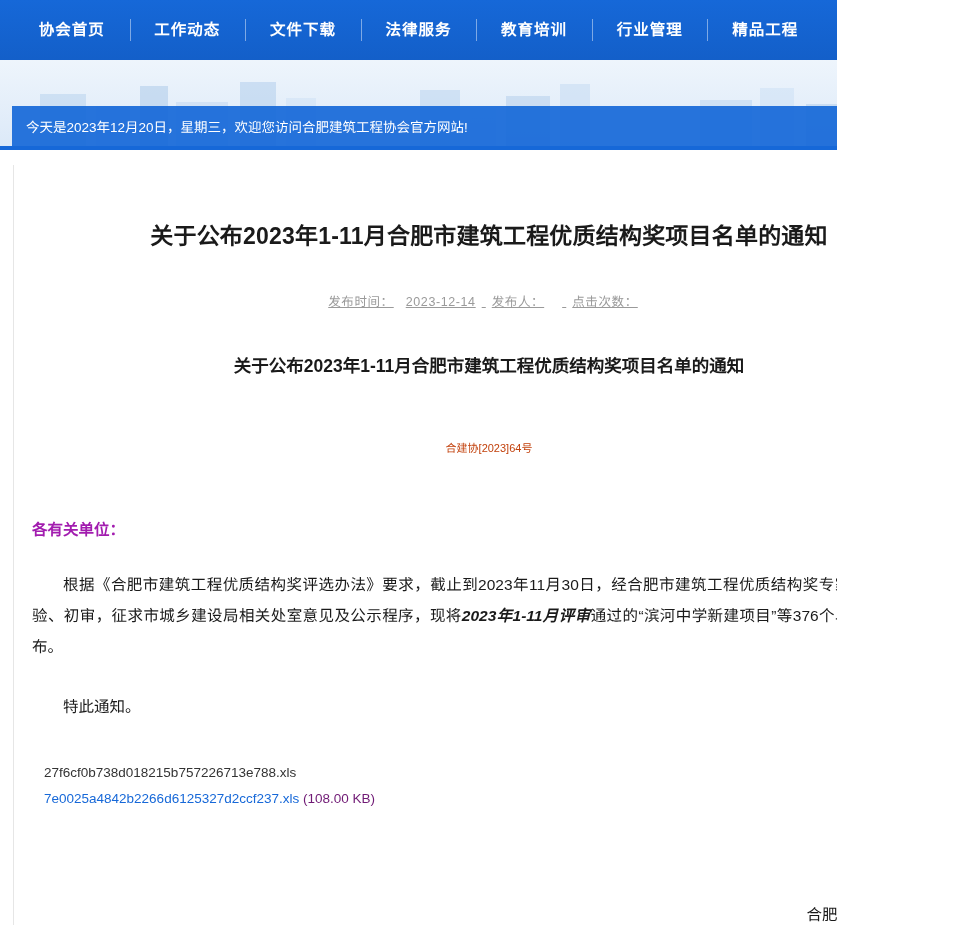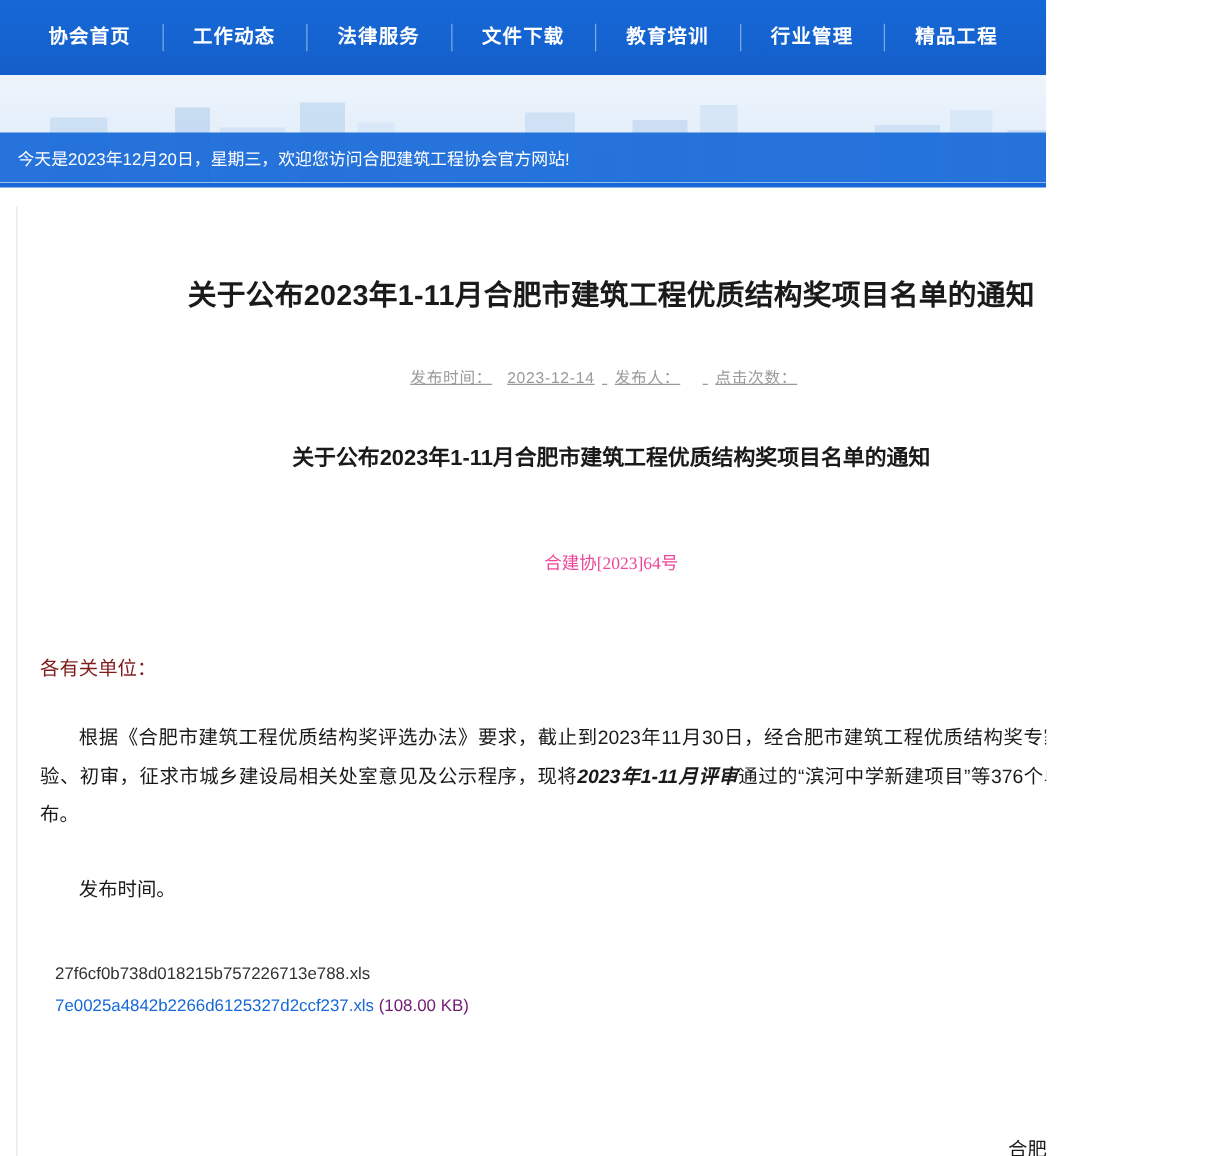--- a/index.html
+++ b/index.html
@@ -60,21 +60,21 @@
     background: linear-gradient(180deg, #eef5fc 0%, #dce9f8 100%);
   }
   .banner .city {
     position: absolute;
     left: 0; right: 0; bottom: 0;
     height: 70px;
     opacity: .55;
   }
   .banner-bar {
     position: absolute;
-    left: 0; bottom: 0;
+    left: 12px; bottom: 0;
     width: 100%;
     height: 40px;
     background: rgba(22,104,216,0.92);
     display: flex;
     align-items: center;
   }
   .banner-text {
     color: #ffffff;
     font-size: 13.5px;
     padding-left: 14px;
@@ -126,30 +126,29 @@
   .body-title {
     text-align: center;
     font-size: 17.5px;
     font-weight: bold;
     color: #1a1a1a;
     padding-top: 43px;
     line-height: 1.5;
   }
   .doc-number {
     text-align: center;
-    font-size: 14px;
-    color: #ec4899;
+    font-size: 11px;
+    color: #c2410c;
     padding-top: 60px;
-    font-family: Liberation Serif, serif;
   }
 
   .salutation {
     font-size: 15.5px;
-    font-weight: normal;
-    color: #7f1d1d;
+    font-weight: bold;
+    color: #a21caf;
     padding: 62px 4px 0 4px;
   }
   .para {
     font-size: 15.5px;
     color: #1a1a1a;
     line-height: 2.0;
     padding: 14px 4px 0 4px;
     text-align: justify;
     text-justify: inter-ideograph;
   }
@@ -178,22 +177,22 @@
   }
 </style>
 </head>
 <body>
 
 <div class="page">
 
   <div class="nav">
     <div class="nav-item">协会首页</div>
     <div class="nav-item">工作动态</div>
+    <div class="nav-item">文件下载</div>
     <div class="nav-item">法律服务</div>
-    <div class="nav-item">文件下载</div>
     <div class="nav-item">教育培训</div>
     <div class="nav-item">行业管理</div>
     <div class="nav-item">精品工程</div>
   </div>
 
   <div class="banner">
     <div class="sky"></div>
     <svg class="city" viewBox="0 0 978 70" preserveAspectRatio="none">
       <rect x="40" y="18" width="46" height="52" fill="#b9d3ef"></rect>
       <rect x="96" y="30" width="34" height="40" fill="#cbdff5"></rect>
@@ -231,21 +230,21 @@
     </div>
 
     <div class="body-title">关于公布2023年1-11月合肥市建筑工程优质结构奖项目名单的通知</div>
 
     <div class="doc-number">合建协[2023]64号</div>
 
     <div class="salutation">各有关单位：</div>
 
     <p class="para indent"><span>根据《合肥市建筑工程优质结构奖评选办法》要求，截止到2023年11月30日，经合肥市建筑工程优质结构奖专家验评组现场查验、初审，征求市城乡建设局相关处室意见及公示程序，现将</span><b>2023年1-11月评审</b><span>通过的“滨河中学新建项目”等376个单体工程予以公布。</span></p>
 
-    <p class="para indent">发布时间。</p>
+    <p class="para indent">特此通知。</p>
 
 
     <div class="attach-files">
       <div>
         <span class="fname">27f6cf0b738d018215b757226713e788.xls</span>
       </div>
       <div>
         <a href="#">7e0025a4842b2266d6125327d2ccf237.xls</a><span class="fsize"> (108.00 KB)</span>
       </div>
     </div>

